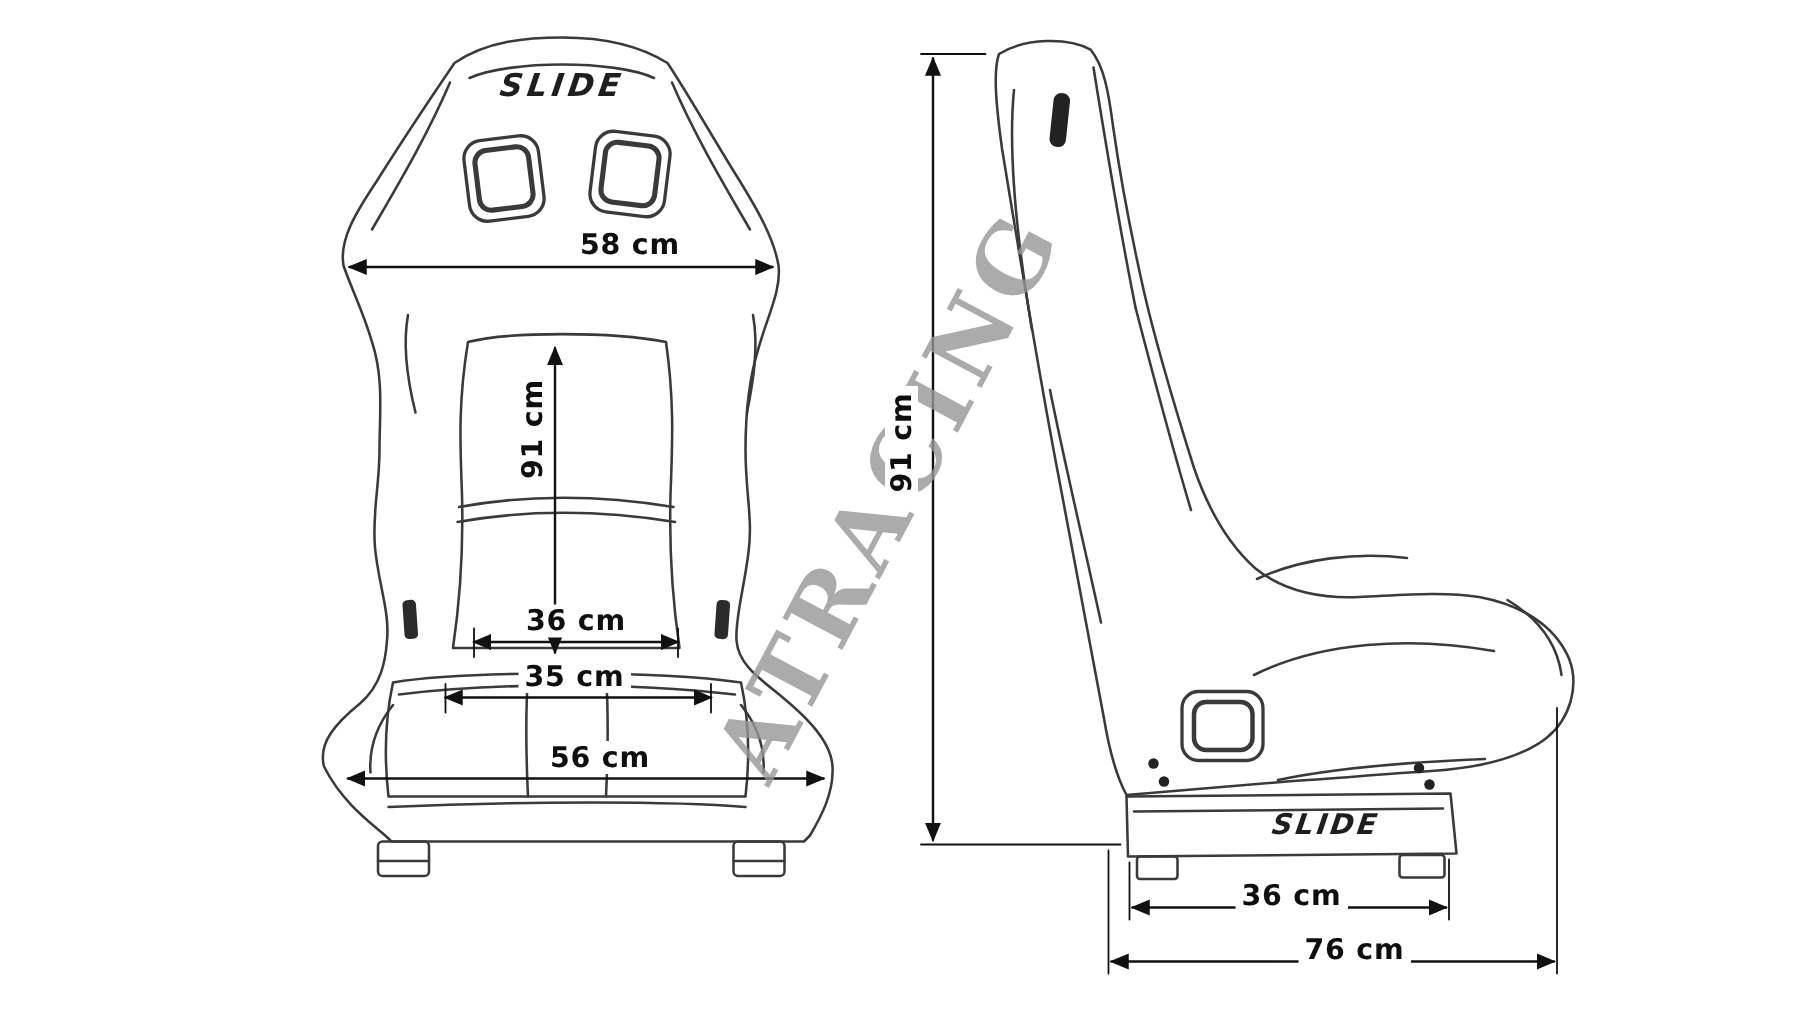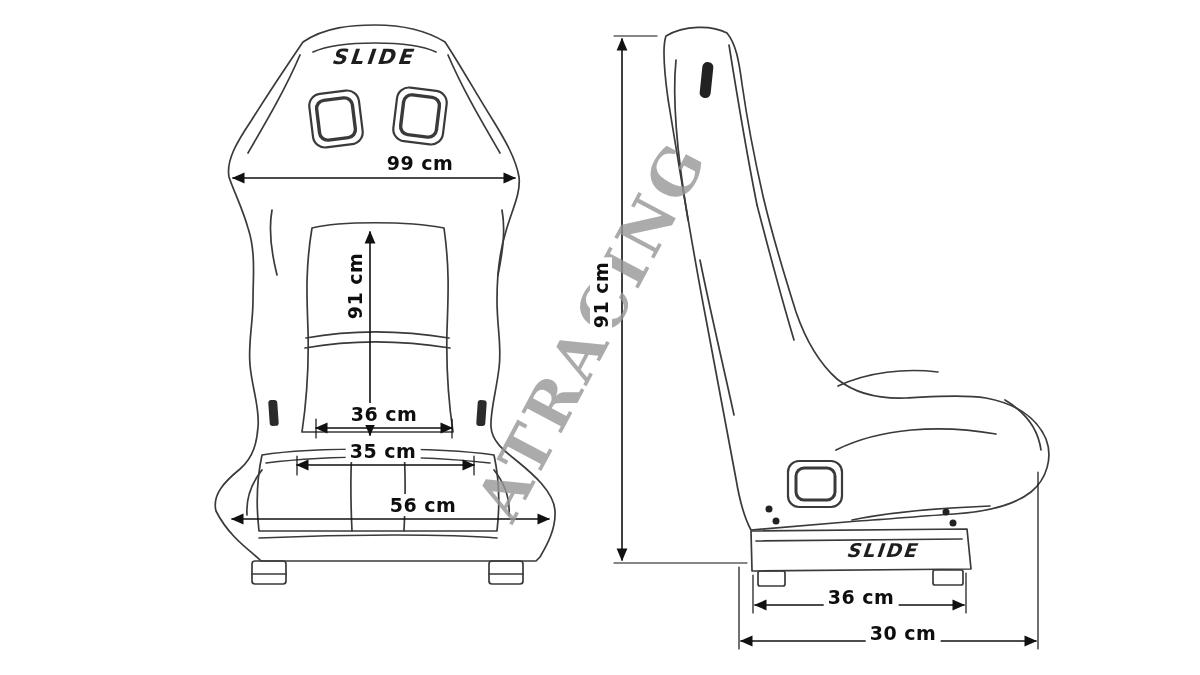--- a/index.html
+++ b/index.html
@@ -184,23 +184,23 @@
       <line x1="741" y1="641" x2="1036" y2="641" marker-start="url(#arr)" marker-end="url(#arr)"></line>
       <path d="M739,567 V649 M1038,472 V649" stroke-width="1.2"></path>
     </g>
   </svg>
 
   <div class="watermark">ATRACING</div>
 
   <div class="brand front">SLIDE</div>
   <div class="brand side">SLIDE</div>
 
-  <div class="lbl" style="left:420px; top:163px">99 cm</div>
+  <div class="lbl" style="left:420px; top:163px">58 cm</div>
   <div class="lbl rot" style="left:355px; top:286px">91 cm</div>
   <div class="lbl" style="left:384px; top:414px">36 cm</div>
   <div class="lbl" style="left:383px; top:451px">35 cm</div>
-  <div class="lbl" style="left:423px; top:505px">56 cm</div>
+  <div class="lbl" style="left:400px; top:505px">56 cm</div>
 
   <div class="lbl rot" style="left:601px; top:295px">91 cm</div>
   <div class="lbl" style="left:861px; top:597px">36 cm</div>
-  <div class="lbl" style="left:903px; top:633px">30 cm</div>
+  <div class="lbl" style="left:903px; top:633px">76 cm</div>
 
 </div>
 
 </body></html>

